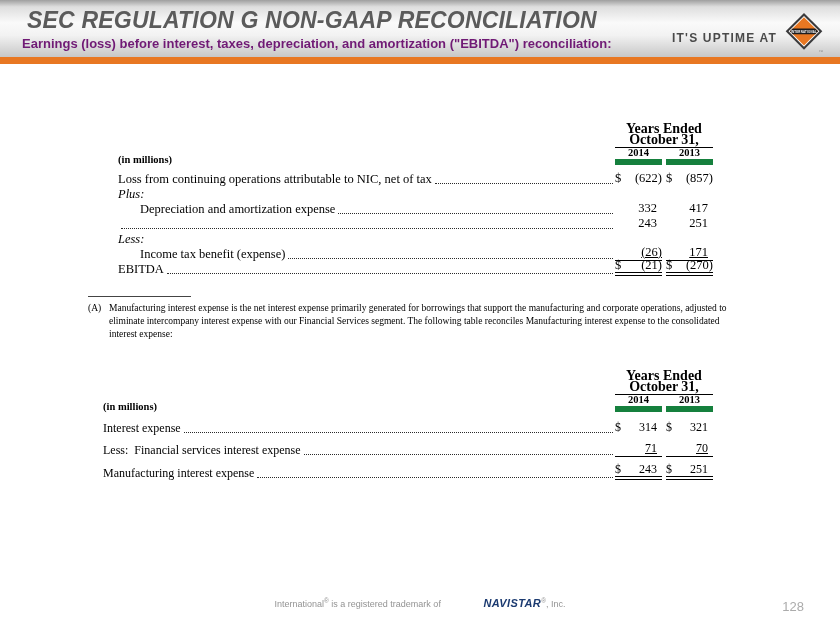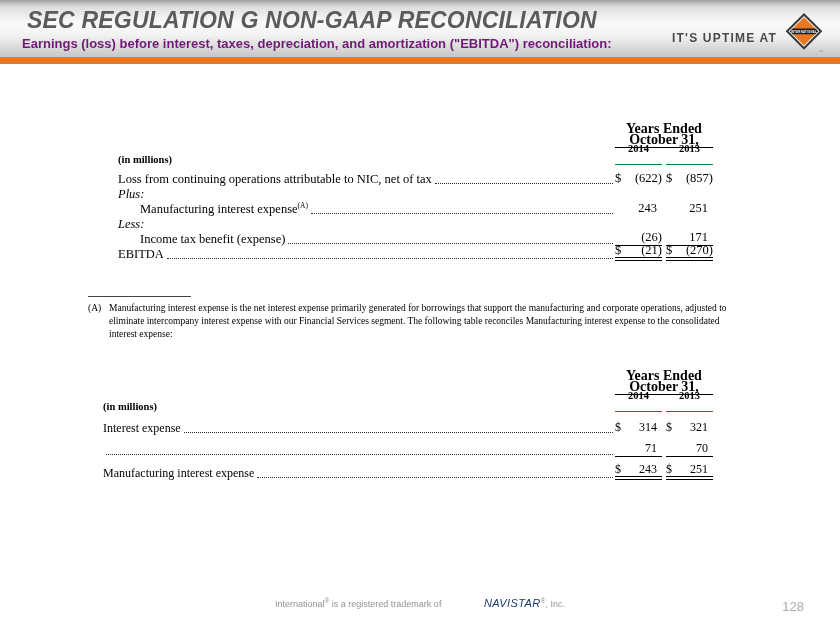--- a/index.html
+++ b/index.html
@@ -38,53 +38,53 @@
   .t2 { left:103px; top:371px; width:610px; font-size:12px; }
 
   .hrow { display:flex; align-items:flex-end; }
   .spacer { flex:1 1 auto; }
   .ygroup {
     width:98px; text-align:center; font-weight:bold; font-size:14px; line-height:10.5px;
     border-bottom:1px solid #000; padding-bottom:2px;
   }
   .yrow { display:flex; align-items:flex-end; height:17px; }
   .unit { font-weight:bold; font-size:10.5px; }
-  .ycell { width:47px; text-align:center; font-weight:bold; font-size:10.5px; border-bottom:1px solid #15803d; padding-bottom:10px; }
+  .ycell { width:47px; text-align:center; font-weight:bold; font-size:10.5px; border-bottom:6px solid #15803d; padding-bottom:1px; }
   .colgap { width:4px; flex:none; }
 
   .trows { margin-top:6px; }
   .row { display:flex; align-items:flex-end; height:15px; }
   .t2 .row { height:14.5px;margin-top:8px; }
   .lbl { white-space:pre; }
   .ind { padding-left:22px; }
   .it { font-style:italic; }
   .fnref { font-size:7.5px; vertical-align:super; line-height:0; }
   .leader { flex:1 1 auto; border-bottom:1px dotted #2b2b2b; margin:0 2px 2px 3px; min-width:8px; }
   .cell { width:47px; flex:none; display:flex; align-items:flex-end; padding-bottom:1px; }
   .cell .num { margin-left:auto; }
   .num.pad { padding-right:5px; }
-  .rule-s .cell { border-bottom:1px solid #000; }
+  .rule-s .cell { border-bottom:1px solid #000;text-decoration:underline; }
   .rule-d .cell { border-bottom:4px double #000; padding-bottom:0; }
 
   
   .fn-rule { position:absolute; left:88px; top:296px; width:103px; border-top:1px solid #444; }
   .footnote {
     position:absolute; left:88px; top:302px; width:655px;
     display:flex; font-size:9.5px; line-height:13px;
   }
   .fn-marker { width:21px; flex:none; }
   .fn-text { flex:1; }
 
   
   .tm {
     position:absolute; left:0; right:0; top:597px; text-align:center;
     font-family:"Liberation Sans", sans-serif; font-size:9px; color:#939393;
   }
   .reg { font-size:6.5px; vertical-align:super; }
-  .brand { font-weight:normal; font-style:italic; font-size:11px; letter-spacing:0.4px; color:#1b3a70;margin-left:40px; }
+  .brand { font-weight:bold; font-style:italic; font-size:11px; letter-spacing:0.4px; color:#1b3a70;margin-left:40px; }
   .pageno {
     position:absolute; right:36px; top:599px;
     font-family:"Liberation Sans", sans-serif; font-size:13px; color:#ababab;
   }
 </style>
 </head>
 <body>
 
 <div class="slide">
 
@@ -133,21 +133,31 @@
         <span class="colgap"></span>
         <span class="cell">
             <span class="usd">$</span>
             <span class="num">(857)</span>
           </span>
       </div>
       <div class="row">
         <span class="lbl it">Plus:</span>
       </div>
       <div class="row">
-        <span class="lbl ind"><span>Manufacturing interest expense</span><sup class="fnref">(A)</sup></span>
+        <span class="lbl ind">Depreciation and amortization expense</span>
+        <span class="leader"></span>
+        <span class="cell">
+            <span class="num pad">332</span>
+          </span>
+        <span class="colgap"></span>
+        <span class="cell">
+            <span class="num pad">417</span>
+          </span>
+      </div>
+      <div class="row">
         <span class="leader"></span>
         <span class="cell">
             <span class="num pad">243</span>
           </span>
         <span class="colgap"></span>
         <span class="cell">
             <span class="num pad">251</span>
           </span>
       </div>
       <div class="row">
@@ -210,20 +220,21 @@
             <span class="usd">$</span>
             <span class="num pad">314</span>
           </span>
         <span class="colgap"></span>
         <span class="cell">
             <span class="usd">$</span>
             <span class="num pad">321</span>
           </span>
       </div>
       <div class="row rule-s">
+        <span class="lbl">Less:  Financial services interest expense</span>
         <span class="leader"></span>
         <span class="cell">
             <span class="num pad">71</span>
           </span>
         <span class="colgap"></span>
         <span class="cell">
             <span class="num pad">70</span>
           </span>
       </div>
       <div class="row rule-d">

